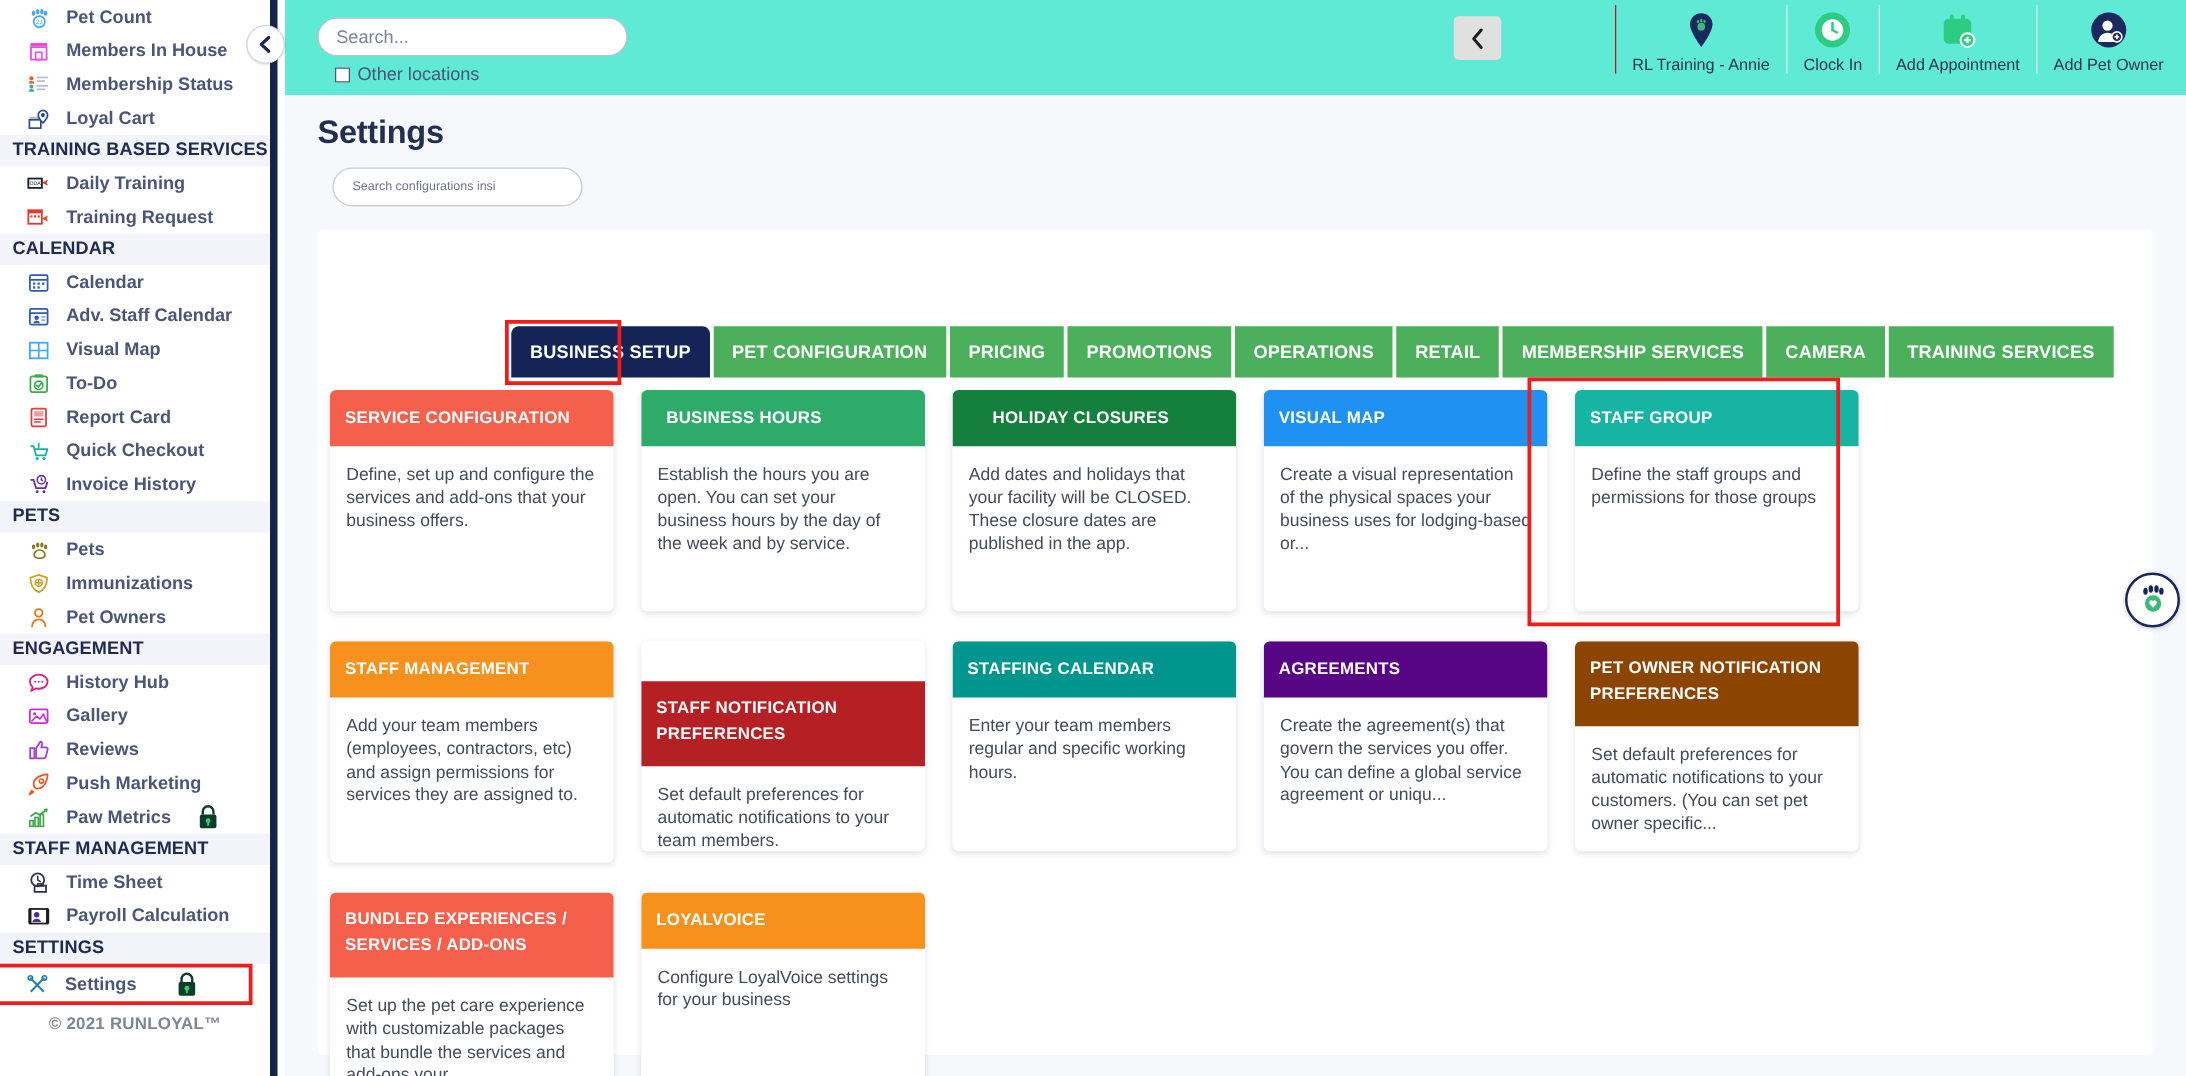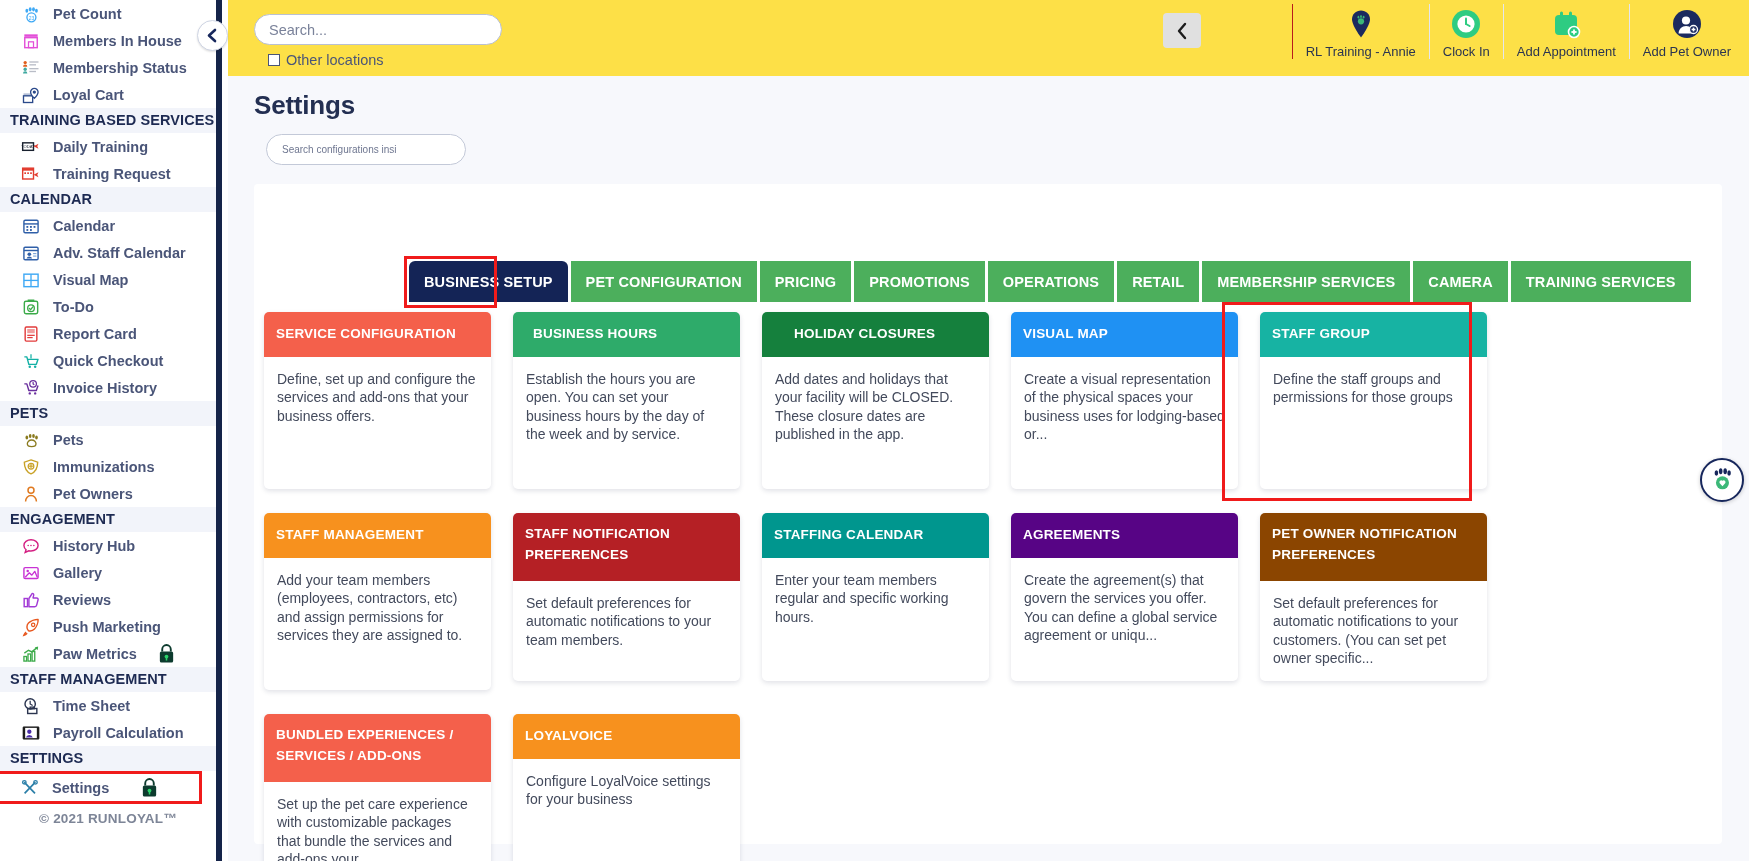--- a/index.html
+++ b/index.html
@@ -74,21 +74,21 @@
     background: #fff; border: 1px solid #cfd5e4;
     display: flex; align-items: center; justify-content: center;
     cursor: pointer; z-index: 40;
     box-shadow: 0 1px 2px rgba(0,0,0,.12);
   }
 
   
   #topbar {
     position: absolute; left: 228px; top: 0;
     width: 1521px; height: 76px;
-    background: #fde047;
+    background: #5eead4;
   }
   #search-wrap { position: absolute; left: 26px; top: 14px; }
   #search-input {
     width: 248px; height: 31px;
     border: 1px solid #b9c0d2;
     border-radius: 16px;
     padding: 0 14px;
     font-size: 14.5px;
     color: #3a4460;
     font-family: "Liberation Sans", sans-serif;
@@ -656,21 +656,21 @@
           </div>
           <div class="card card-r1">
             <div class="card-head" style="background: rgb(23, 179, 163);">STAFF GROUP</div>
             <div class="card-body">Define the staff groups and permissions for those groups</div>
           </div>
           <div class="card card-r1">
             <div class="card-head" style="background: rgb(247, 145, 30);">STAFF MANAGEMENT</div>
             <div class="card-body">Add your team members (employees, contractors, etc) and assign permissions for services they are assigned to.</div>
           </div>
           <div class="card card-r2">
-            <div class="card-head two" style="background: rgb(181, 32, 37);">STAFF NOTIFICATION PREFERENCES</div>
+            <div class="card-head two" style="background: rgb(181, 32, 37); margin-top: 32px;">STAFF NOTIFICATION PREFERENCES</div>
             <div class="card-body">Set default preferences for automatic notifications to your team members.</div>
           </div>
           <div class="card card-r2">
             <div class="card-head" style="background: rgb(0, 150, 142);">STAFFING CALENDAR</div>
             <div class="card-body">Enter your team members regular and specific working hours.</div>
           </div>
           <div class="card card-r2">
             <div class="card-head" style="background: rgb(87, 4, 133);">AGREEMENTS</div>
             <div class="card-body">Create the agreement(s) that govern the services you offer. You can define a global service agreement or uniqu...</div>
           </div>

